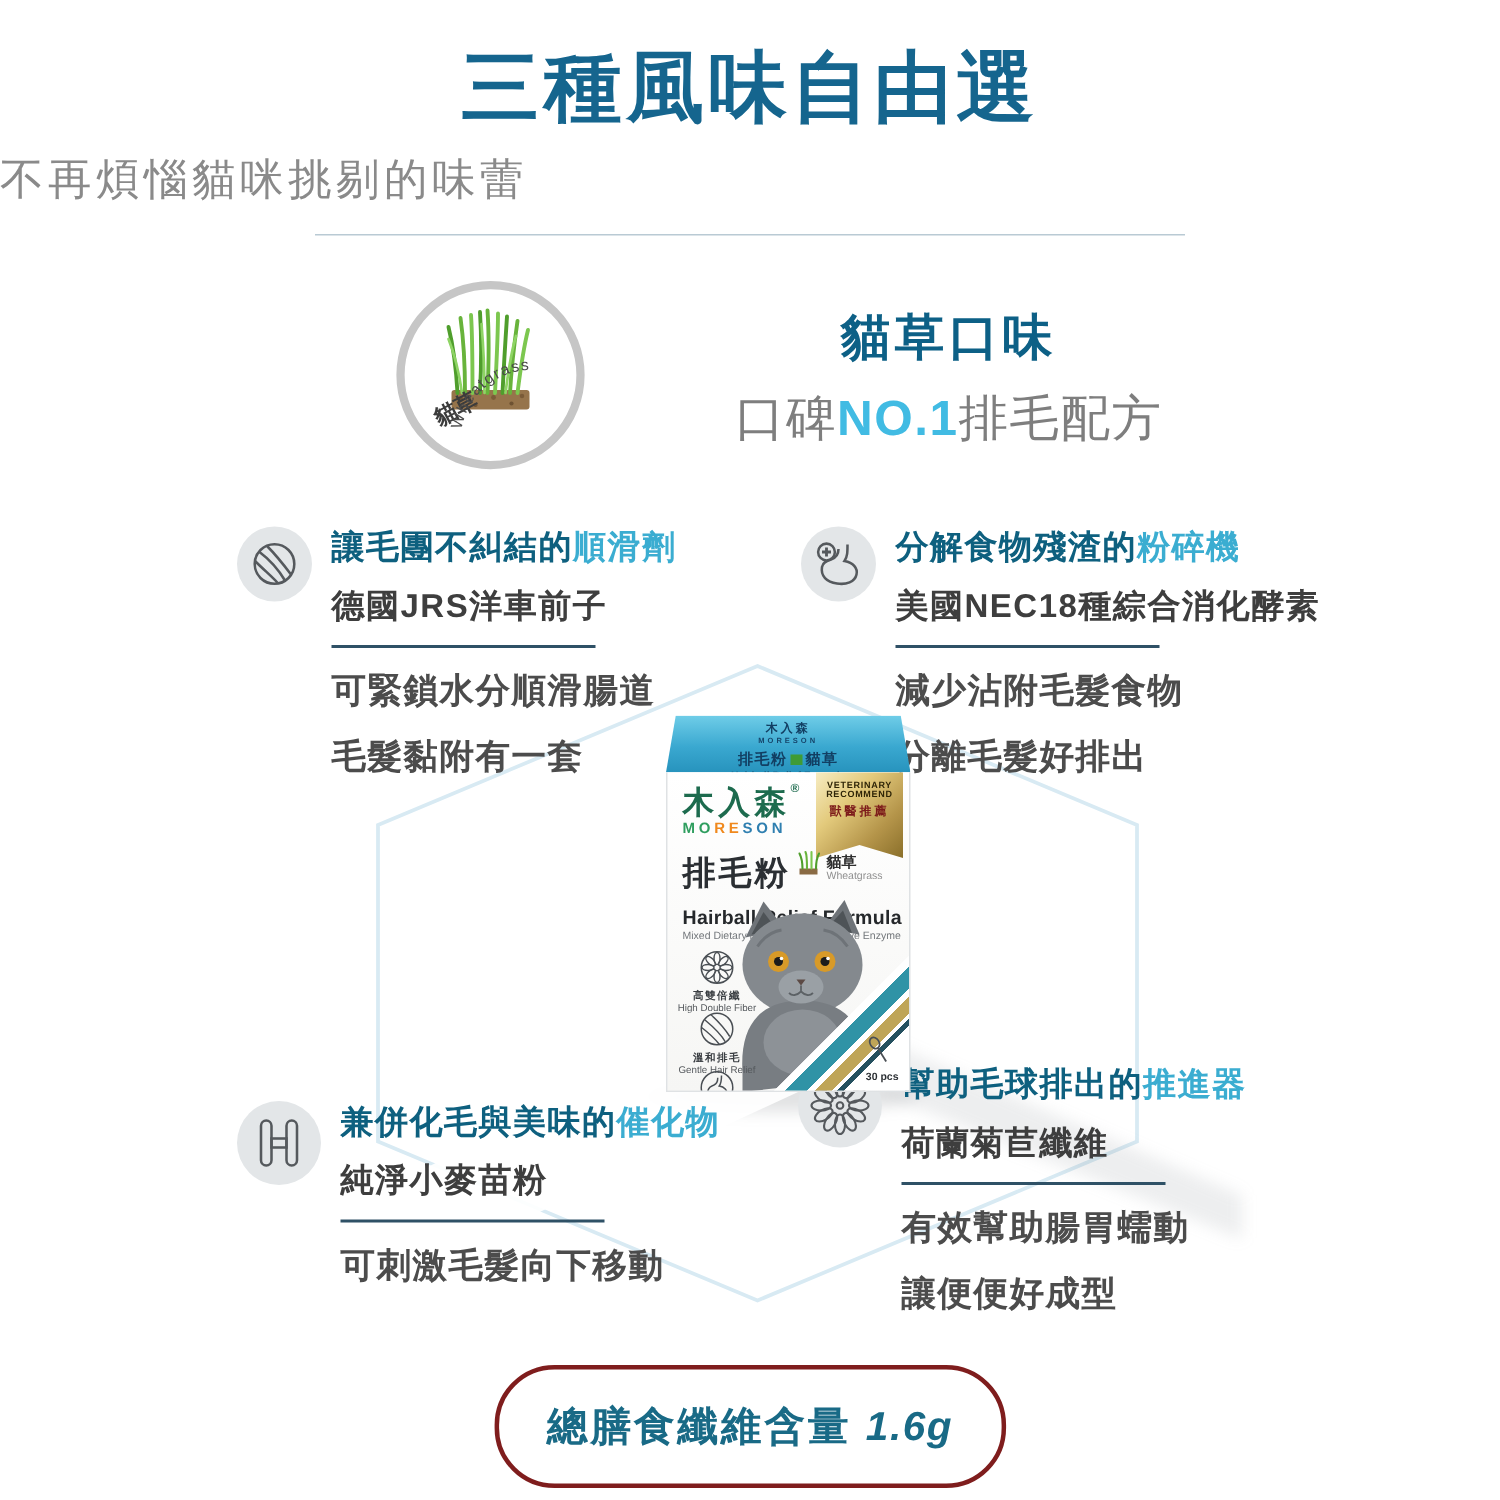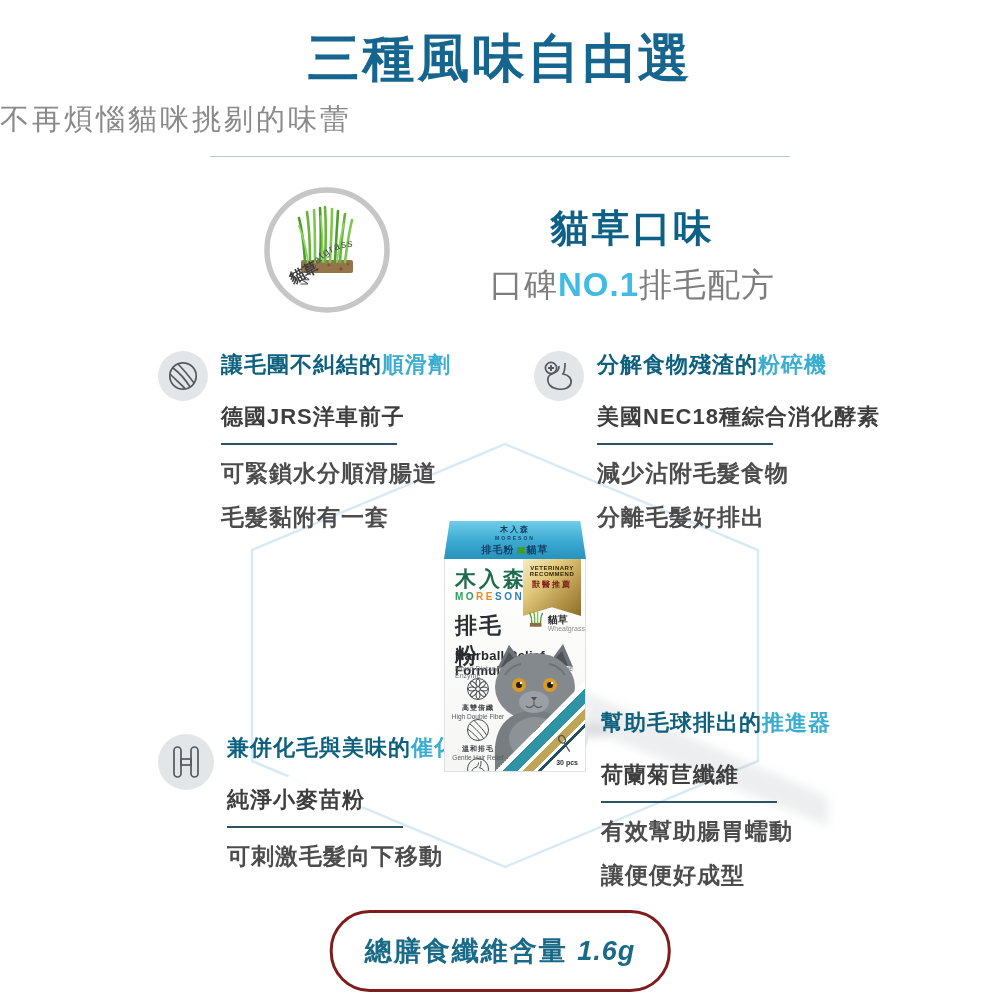--- a/index.html
+++ b/index.html
@@ -13,39 +13,39 @@
   
   .main-title{left:0;right:0;top:24px;text-align:center;font-size:52px;font-weight:900;
     color:#15658e;letter-spacing:3px;z-index:1;}
   .main-subtitle{left:0;right:0;top:100px;text-align:left;font-size:29px;font-weight:500;
     color:#8a8a8a;letter-spacing:3px;z-index:1;}
   .header-divider{left:210px;top:156px;width:580px;height:1px;background:#b9cad4;z-index:1;}
 
   
   .flavor-badge{left:263px;top:186px;z-index:1;}
   .flavor-text{left:450px;top:203px;width:365px;text-align:center;z-index:1;}
-  .flavor-heading{font-size:38px;font-weight:900;color:#0d6086;letter-spacing:3px;}
+  .flavor-heading{font-size:33px;font-weight:900;color:#0d6086;letter-spacing:3px;}
   .flavor-tagline{font-size:33px;font-weight:500;color:#7e7e7e;margin-top:9px;letter-spacing:1px;}
   .flavor-tagline .no1{color:#41bbe3;font-weight:800;}
 
   
   .feat{position:absolute;display:flex;gap:13px;z-index:1;}
   #feat1{left:158px;top:350px;} #feat2{left:534px;top:350px;}
   #feat3{left:158px;top:733px;} #feat4{left:532px;top:708px;}
   .feat-icon{width:50px;height:50px;border-radius:50%;background:#e3e6e8;flex:none;
     display:flex;align-items:center;justify-content:center;margin-top:1px;}
   .feat-icon.big{width:56px;height:56px;}
   .feat-title{font-size:22px;font-weight:700;color:#0e607f;letter-spacing:1px;white-space:nowrap;}
   .feat-title .hl{color:#3badd1;}
-  .feat-sub{font-size:22px;font-weight:700;color:#3e3e3e;margin-top:22px;letter-spacing:1px;}
+  .feat-sub{font-size:22px;font-weight:700;color:#3e3e3e;margin-top:9px;letter-spacing:1px;}
   .feat-div{width:176px;height:2px;background:#2f5166;margin-top:11px;}
   .feat-line{font-size:23px;font-weight:700;color:#4c4c4c;margin-top:13px;letter-spacing:1px;white-space:nowrap;}
 
   
-  .pbox{left:444px;top:477px;width:142px;height:251px;z-index:2;margin-top:44px;}
+  .pbox{left:444px;top:477px;width:163px;height:251px;z-index:2;}
   .pbox-top{position:absolute;left:0;top:0;width:100%;height:38px;
     clip-path:polygon(4% 0,96% 0,100% 100%,0 100%);
     background:linear-gradient(180deg,#6fcde8 0%,#3aa8d0 55%,#2793bd 100%);
     text-align:center;color:#123f63;overflow:hidden;}
   .bt-brand{font-size:8px;font-weight:800;letter-spacing:2px;margin-top:3px;}
   .bt-more{font-size:5px;font-weight:700;letter-spacing:2px;color:#16456b;}
   .bt-prod{font-size:10px;font-weight:900;margin-top:2px;letter-spacing:1px;}
   .bt-chip{display:inline-block;width:8px;height:7px;background:#3f9b35;vertical-align:middle;margin:0 2px;}
   .bt-en{font-size:7px;font-weight:700;margin-top:1px;color:#133f5f;}
   .pbox-front{position:absolute;left:0;top:38px;width:100%;height:213px;

